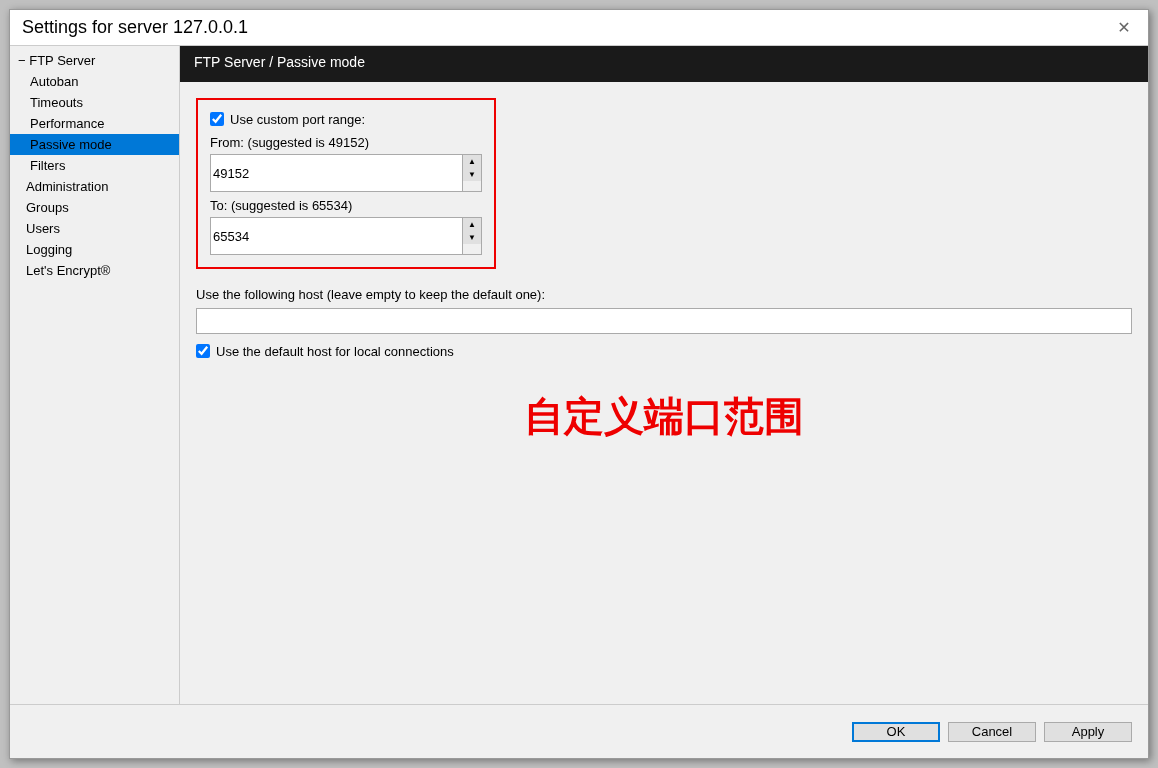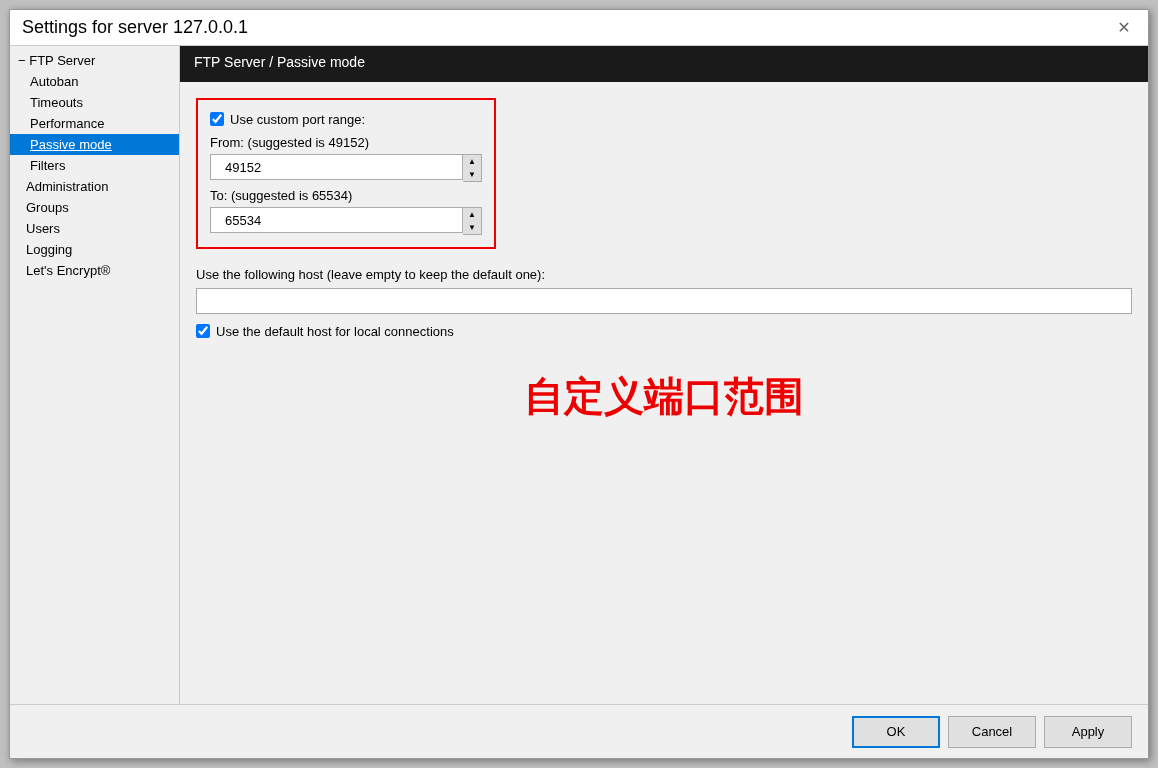--- a/index.html
+++ b/index.html
@@ -60,22 +60,21 @@
     }
     .sidebar-item {
       padding: 3px 8px 3px 16px;
       cursor: pointer;
       color: #000;
       font-size: 13px;
       white-space: nowrap;
     }
     .sidebar-item.selected {
       background: #0078d7;
-      color: #ffffff;
-      text-decoration: underline;
+      color: #000000;
     }
     .sidebar-item.parent {
       padding-left: 8px;
       font-weight: normal;
     }
     .sidebar-item.child {
       padding-left: 20px;
     }
     .main-panel {
       flex: 1;
@@ -115,23 +114,23 @@
       width: 14px;
       height: 14px;
     }
     .field-label {
       margin-bottom: 4px;
       margin-top: 6px;
       color: #000;
     }
     .spin-input {
       flex: 1;
-      height: 26px;
+      height: 38px;
       border: 1px solid #aaa;
-      padding: 2px 14px;
+      padding: 2px 2px;
       font-size: 13px;
       background: white;
       outline: none;
     }
     .spin-buttons {
       display: flex;
       flex-direction: column;
       border: 1px solid #aaa;
       border-left: none;
     }
@@ -177,21 +176,21 @@
       border-top: 1px solid #ccc;
       padding: 10px 16px;
       display: flex;
       justify-content: flex-end;
       gap: 8px;
       height: 54px;
       align-items: center;
     }
     .footer-btn {
       min-width: 88px;
-      height: 32px;
+      height: 20px;
       background: #e0e0e0;
       border: 1px solid #aaa;
       cursor: pointer;
       font-size: 13px;
       padding: 0 16px;
     }
     .footer-btn.ok-btn {
       border: 2px solid #0078d7;
     }
     .full-width-spin {

